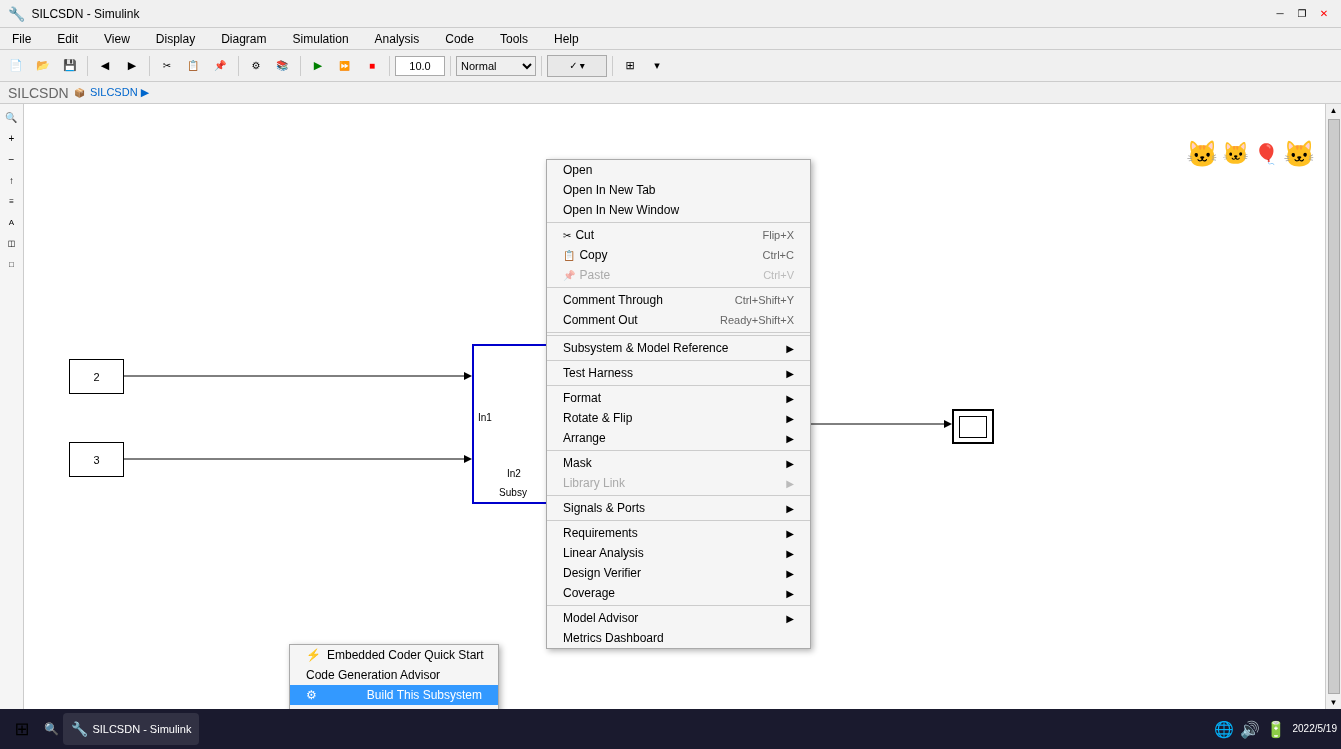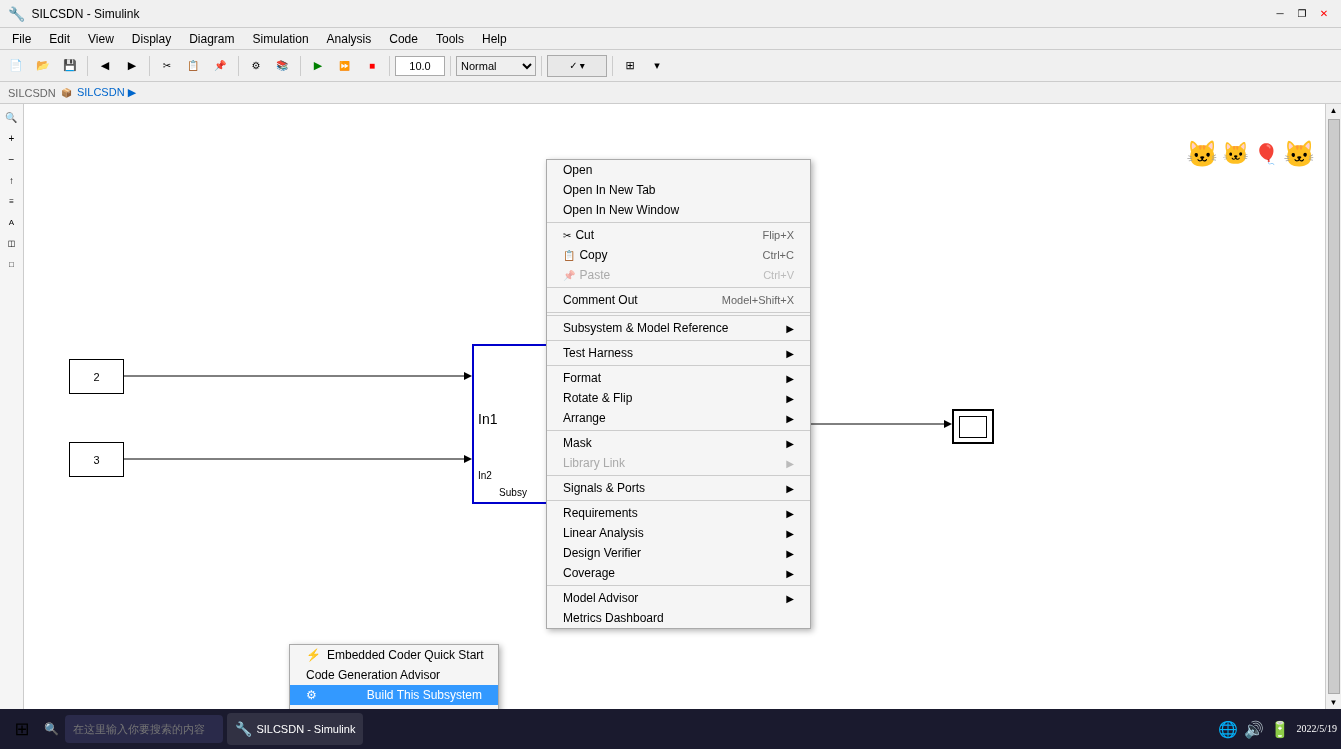--- a/index.html
+++ b/index.html
@@ -46,21 +46,21 @@
     }
 
     
     .menu-bar {
       background: #f0f0f0;
       height: 22px;
       display: flex;
       align-items: center;
       padding: 0 4px;
       border-bottom: 1px solid #ccc;
-      gap: 2px;
+      gap: 10px;
     }
     .menu-item {
       padding: 2px 8px;
       cursor: pointer;
       font-size: 12px;
     }
 
     
     .toolbar {
       background: #f0f0f0;
@@ -292,21 +292,20 @@
     }
     .taskbar-icon {
       font-size: 16px;
       color: white;
       cursor: pointer;
     }
     .taskbar-date {
       color: white;
       font-size: 10px;
       line-height: 1.4;
-      font-family: Liberation Serif, serif;
     }
     .taskbar-app-btn {
       height: 32px;
       padding: 0 8px;
       display: flex;
       align-items: center;
       gap: 4px;
       background: rgba(255,255,255,0.1);
       border-radius: 4px;
       color: white;
@@ -371,21 +370,21 @@
   <div class="tb-check-btn">
     <span>✓</span>
     <span>▾</span>
   </div>
   <div class="tb-sep"></div>
   <button class="tb-btn">⊞</button>
   <button class="tb-btn">▾</button>
 </div>
 
 <div class="breadcrumb-bar">
-  <span style="margin-right:6px; font-size:11px; color:#666;">SILCSDN</span>
+  <span style="margin-right:6px; font-size:14px; color:#666;">SILCSDN</span>
   <span style="display:flex; align-items:center; gap:4px;">
     <span style="font-size:9px; color:#666;">📦</span>
     <span style="color:#0066cc; cursor:pointer;">SILCSDN ▶</span>
   </span>
 </div>
 
 <div style="display:flex; height: calc(749px - 28px - 22px - 32px - 22px - 40px); position:relative;">
 
   <div class="left-sidebar">
     <button class="side-btn">🔍</button>
@@ -414,22 +413,22 @@
 
       <line x1="530" y1="320" x2="920" y2="320" stroke="black" stroke-width="1"></line>
       <polygon points="920,316 920,324 928,320" fill="black"></polygon>
     </svg>
 
     <div class="block-constant" style="left:45px; top:338px; width:55px; height:35px;">
       <span>3</span>
     </div>
 
     <div class="subsystem-block" style="left:448px; top:240px; width:82px; height:160px; border: 2px solid #0000cc; background:white;">
-      <span class="port-label" style="font-size:14px; padding:2px 4px;margin-top:43px;">In1</span>
-      <span class="port-label" style="font-size:10px; padding:2px 4px;">In2</span>
+      <span class="port-label" style="font-size:10px; padding:2px 4px;margin-top:43px;">In1</span>
+      <span class="port-label" style="font-size:10px; padding:2px 4px;margin-left:29px;">In2</span>
       <span style="position:absolute; bottom:4px; left:50%; transform:translateX(-50%); font-size:10px; white-space:nowrap;">Subsy</span>
     </div>
 
     <div style="position:absolute; left:928px; top:305px; width:42px; height:35px; border:2px solid black; background:white; display:flex; align-items:center; justify-content:center; font-size:10px;">
       <span style="width:28px; height:22px; border:1px solid black; display:block;"></span>
     </div>
 
     <div class="cats-placeholder">
       <span style="font-size:26px;">🐱</span>
       <span style="font-size:22px;">🐱</span>
@@ -462,22 +461,26 @@
       <div class="ctx-item">
         <span style="display:flex;align-items:center;gap:4px;"><span style="font-size:10px;">📋</span> Copy</span>
         <span class="ctx-shortcut">Ctrl+C</span>
       </div>
       <div class="ctx-item disabled">
         <span style="display:flex;align-items:center;gap:4px;"><span style="font-size:10px; opacity:0.4;">📌</span> Paste</span>
         <span class="ctx-shortcut" style="color:#bbb;margin-left:40px;">Ctrl+V</span>
       </div>
       <div class="ctx-separator"></div>
       <div class="ctx-item">
+        <span>Comment Through</span>
+          <span class="ctx-shortcut">Ctrl+Shift+Y</span>
+      </div>
+      <div class="ctx-item">
         <span>Comment Out</span>
-          <span class="ctx-shortcut">Model+Shift+X</span>
+          <span class="ctx-shortcut">Ready+Shift+X</span>
       </div>
       <div class="ctx-separator"></div>
       <div class="ctx-separator"></div>
       <div class="ctx-item">
         <span>Subsystem &amp; Model Reference</span>
           <span class="ctx-arrow">▶</span>
       </div>
       <div class="ctx-separator"></div>
       <div class="ctx-item">
         <span>Test Harness</span>
@@ -562,21 +565,20 @@
 
 <div class="status-bar">
   <span>Ready</span>
   <span style="color:#0055aa;">FixedStepDiscrete</span>
 </div>
 
 <div class="taskbar">
   <div class="taskbar-start">⊞</div>
   <div style="display:flex;gap:6px;align-items:center;">
     <span style="color:#aaa; font-size:12px;">🔍</span>
-    <input class="taskbar-search" type="text" placeholder="在这里输入你要搜索的内容" style="">
   </div>
   <div class="taskbar-app-btn">
     <span style="font-size:14px;">🔧</span>
     <span>SILCSDN - Simulink</span>
   </div>
   <div class="taskbar-icons">
     <span class="taskbar-icon">🌐</span>
     <span class="taskbar-icon">🔊</span>
     <span class="taskbar-icon">🔋</span>
     <div class="taskbar-date">

